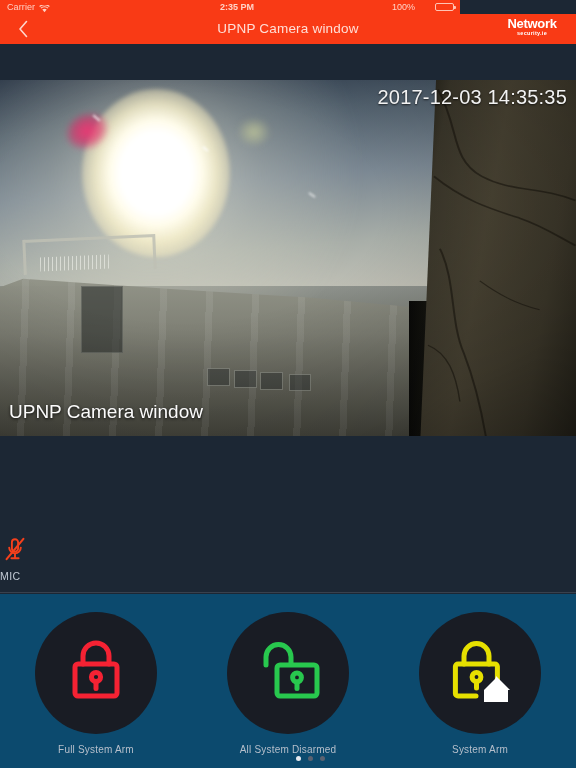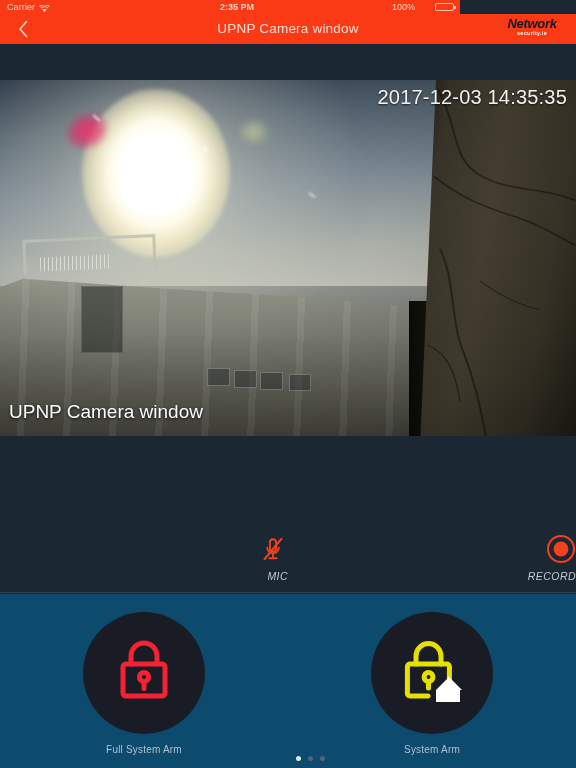--- a/index.html
+++ b/index.html
@@ -111,24 +111,23 @@
     position: absolute;
     right: 8px; top: 3px;
     width: 72px;
     text-align: center;
     line-height: 1;
     cursor: pointer;
   }
   .brand-main {
     font-size: 13px;
     font-weight: bold;
-    color: #0f172a;
+    color: #ffffff;
     letter-spacing: -0.3px;
     display: block;
-    font-style: italic;
   }
   .brand-sub {
     font-size: 5.5px;
     font-weight: bold;
     color: #ffffff;
     letter-spacing: .3px;
     display: block;
     margin-top: 1px;
   }
 
@@ -285,25 +284,24 @@
     width: 576px; height: 70px;
     background: #1c2734;
     display: flex;
     border-bottom: 1px solid #39414e;
     box-sizing: border-box;
   }
   .ctrl {
     flex: 1;
     display: flex;
     flex-direction: column;
-    align-items: flex-end;
+    align-items: flex-start;
     justify-content: center;
     cursor: pointer;
     gap: 6px;
-    font-style: italic;
   }
   .ctrl-icon { height: 30px; display: flex; align-items: center; justify-content: center; }
   .ctrl-label {
     font-size: 10.5px;
     color: #c2cad4;
     letter-spacing: .45px;
   }
 
   
   .armpanel {
@@ -453,29 +451,20 @@
             <path d="M11.4 24.3 h7.2"></path>
             <path d="M6.6 25.2 L23.4 4.8" stroke-width="2.1"></path>
           </g>
         </svg>
       </span>
       <span class="ctrl-label">MIC</span>
     </div>
 
 
 
-    <div class="ctrl">
-      <span class="ctrl-icon">
-        <svg width="30" height="30" viewBox="0 0 30 30">
-          <circle cx="15" cy="15" r="13" stroke="#f4401c" stroke-width="2" fill="none"></circle>
-          <circle cx="15" cy="15" r="7.4" fill="#f4401c"></circle>
-        </svg>
-      </span>
-      <span class="ctrl-label">RECORD</span>
-    </div>
 
   </div>
 
   <div class="armpanel">
 
     <div class="edit-btn">
       <span>
         <svg width="16" height="16" viewBox="0 0 16 16">
           <g stroke="#aeb7c3" stroke-width="1.5" fill="none" stroke-linecap="round" stroke-linejoin="round">
             <path d="M11.6 2.3 L13.7 4.4 L5.4 12.7 L2.6 13.4 L3.3 10.6 Z"></path>
@@ -495,20 +484,35 @@
                 <rect x="10" y="26" width="42" height="32" rx="3"></rect>
                 <circle cx="31" cy="39" r="4.6"></circle>
                 <path d="M31 43.6 v7"></path>
               </g>
             </svg>
           </span>
         </div>
         <span class="arm-label">Full System Arm</span>
       </div>
 
+      <div class="arm-item">
+        <div class="arm-circle">
+          <span>
+            <svg width="66" height="66" viewBox="0 0 66 66">
+              <g stroke="#28c84e" stroke-width="5" fill="none" stroke-linejoin="round" stroke-linecap="round">
+                <path d="M11 27 v-8 a12.5 12.5 0 0 1 25 0 v7"></path>
+                <rect x="22" y="27" width="40" height="31" rx="3"></rect>
+                <circle cx="42" cy="39.5" r="4.4"></circle>
+                <path d="M42 43.9 v6.6"></path>
+              </g>
+            </svg>
+          </span>
+        </div>
+        <span class="arm-label">All System Disarmed</span>
+      </div>
 
       <div class="arm-item">
         <div class="arm-circle">
           <span>
             <svg width="64" height="66" viewBox="0 0 64 66">
               <g stroke="#e6e000" stroke-width="5" fill="none" stroke-linejoin="round" stroke-linecap="round">
                 <path d="M16 26 v-8 a12.5 12.5 0 0 1 25 0 v8"></path>
                 <path d="M28 58 h-18 a2.6 2.6 0 0 1 -2.6 -2.6 v-26.8 a2.6 2.6 0 0 1 2.6 -2.6 h36.8 a2.6 2.6 0 0 1 2.6 2.6 v14"></path>
                 <circle cx="28.5" cy="39" r="4.4"></circle>
                 <path d="M28.5 43.4 v6.6"></path>

